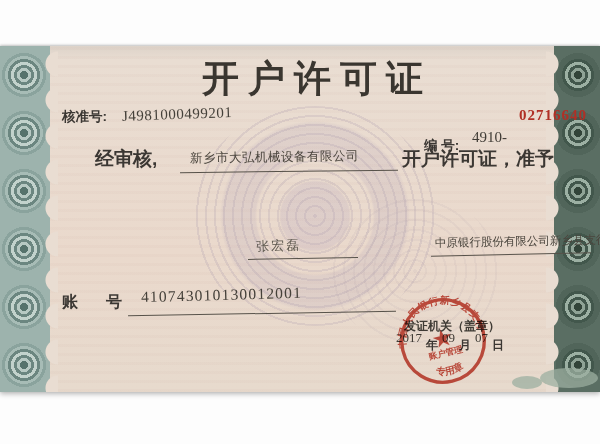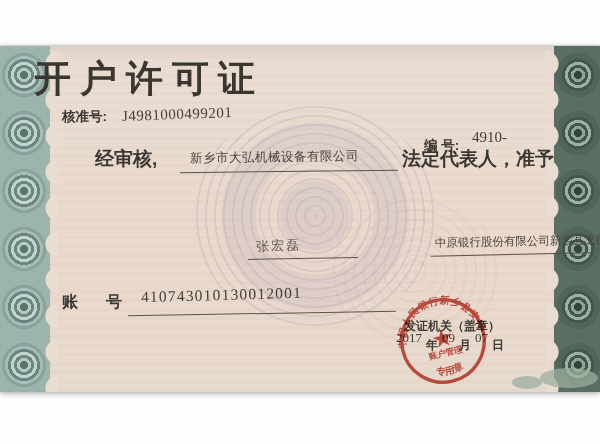--- a/index.html
+++ b/index.html
@@ -55,21 +55,21 @@
       radial-gradient(circle at 24px 29px, #51655a 0 22px, rgba(0,0,0,0) 22px);
     background-size:46px 58px;
   }
   .strip-right::after{
     content:"";position:absolute;left:-8px;top:0;bottom:0;width:18px;
     background-image:radial-gradient(circle at 0px 18px, #e9ddd2 0 12px, rgba(0,0,0,0) 13px);
     background-size:18px 36px;background-repeat:repeat-y;
   }
   .title{
     position:absolute;left:0;top:8px;width:600px;margin:0;padding-left:34px;box-sizing:border-box;
-    font-family:"Liberation Serif", serif;
+    text-align:center;font-family:"Liberation Serif", serif;
     font-size:37px;font-weight:bold;letter-spacing:9px;color:#3a3630;
   }
   .lbl{position:absolute;font-size:13.5px;font-weight:600;color:#3b3733;white-space:nowrap;}
   .big{font-size:19px;font-weight:600;}
   .serif{font-family:"Liberation Serif", serif;font-weight:normal;}
   .approval-num{position:absolute;left:122px;top:60px;font-size:15px;color:#45413a;transform:rotate(-2deg);letter-spacing:.5px;}
   .serial-prefix{position:absolute;left:472px;top:61px;font-size:15px;color:#3f3b35;margin-top:22px;}
   .serial-red{position:absolute;left:519px;top:61px;font-size:15px;color:#b03026;font-weight:600;letter-spacing:1px;}
   .company{position:absolute;left:190px;top:103px;font-size:12.5px;color:#4a453d;letter-spacing:.5px;transform:rotate(-.8deg);white-space:nowrap;}
   .rep-name{position:absolute;left:256px;top:191px;font-size:13px;color:#5a554c;transform:rotate(-2deg);letter-spacing:2px;}
@@ -105,25 +105,26 @@
     <div class="rosette2"></div>
     <div class="strip strip-left"></div>
     <div class="strip strip-right"></div>
 
     <h1 class="title">开户许可证</h1>
 
     <span class="lbl" style="left:62px;top:62px;">核准号:</span>
     <span class="approval-num serif">J4981000499201</span>
     <span class="lbl" style="left:424px;top:62px;margin-top:29px;">编 号:</span>
     <span class="serial-prefix serif">4910-</span>
+    <span class="serial-red serif">02716640</span>
 
     <span class="lbl big" style="left:95px;top:100px;">经审核,</span>
     <span class="company">新乡市大弘机械设备有限公司</span>
     <div class="uline ul-company"></div>
-    <span class="lbl big" style="left:402px;top:100px;">法定代表人，准予</span>
+    <span class="lbl big" style="left:402px;top:100px;">开户许可证，准予</span>
 
 
     <span class="rep-name">张宏磊</span>
     <div class="uline ul-rep"></div>
     <span class="bank-name">中原银行股份有限公司新乡县支行</span>
     <div class="uline ul-bank"></div>
 
     <span class="lbl" style="left:62px;top:246px;font-size:16px;letter-spacing:6px;font-family:Liberation Mono, monospace;">账　号</span>
     <span class="account-num serif">410743010130012001</span>
     <div class="uline ul-account"></div>

